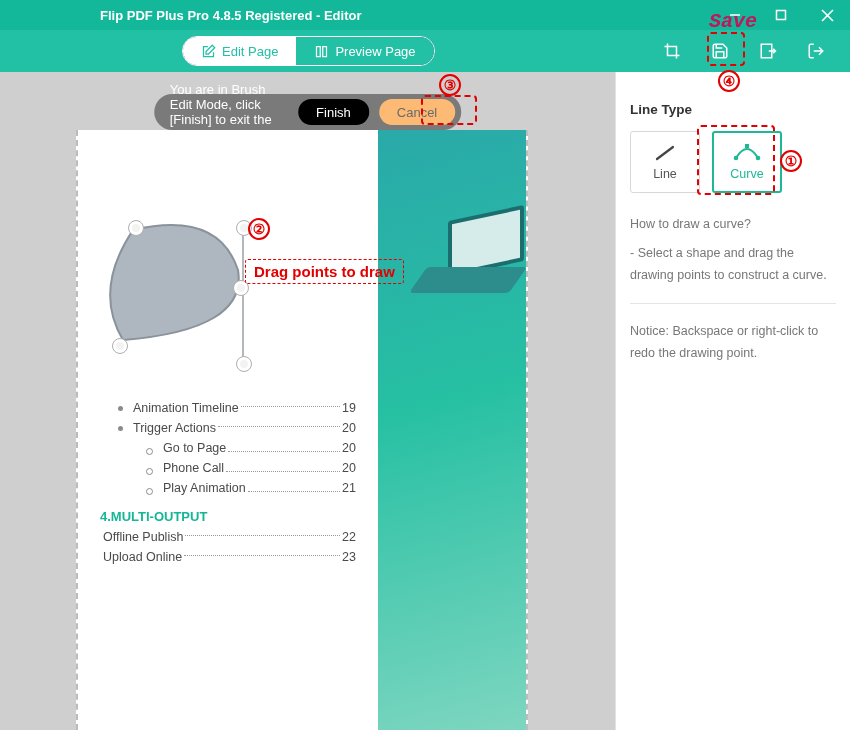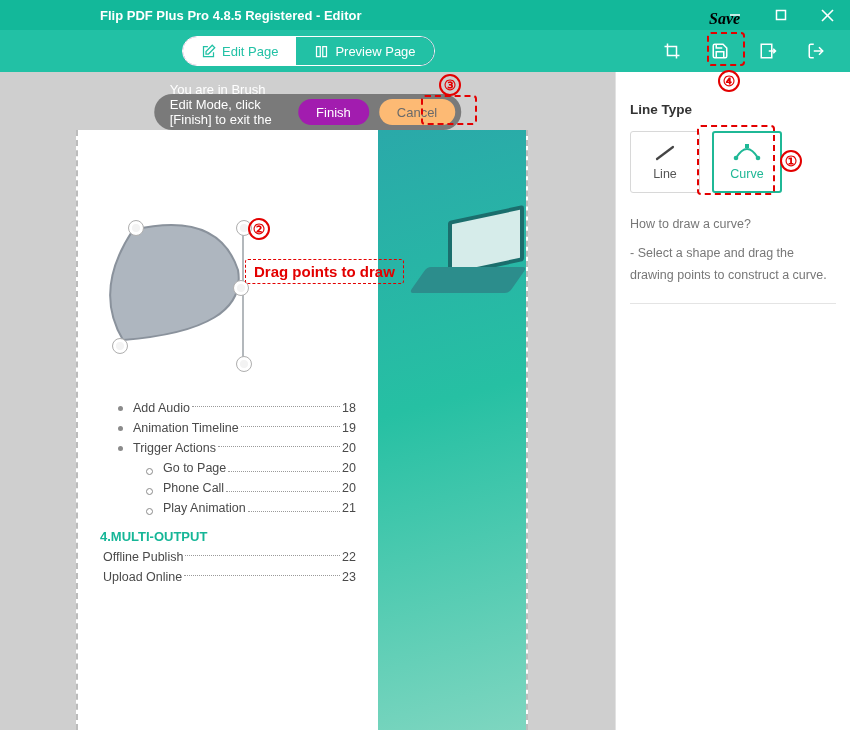--- a/index.html
+++ b/index.html
@@ -23,21 +23,21 @@
   .tb-btn svg { stroke:#fff; }
 
   
   .body-area { position:absolute; top:72px; left:0; right:0; bottom:0; display:flex; }
   .canvas-col { flex:1; background:#cfcfcf; position:relative; display:flex; justify-content:center; }
   .side-col { width:235px; background:#fff; border-left:1px solid #e2e2e2; padding:30px 14px 0 14px; }
 
   
   .mode-bar { position:absolute; top:22px; left:50%; transform:translateX(-50%); background:#7a7a7a; border-radius:22px; height:36px; display:flex; align-items:center; padding:0 6px 0 16px; gap:10px; color:#fff; font-size:13px; z-index:5; }
   .mode-btn { height:26px; border-radius:14px; padding:0 18px; display:flex; align-items:center; font-size:13px; border:none; cursor:pointer; }
-  .mode-finish { background:#a21caf; color:#fff; }
+  .mode-finish { background:#000000; color:#fff; }
   .mode-cancel { background:#fdba74; color:#6a6a6a; }
 
   
   .page { position:absolute; top:58px; left:76px; width:452px; bottom:0; background:#fff; border-left:2px dashed #bcbcbc; border-right:2px dashed #bcbcbc; }
   .page-right-bg { position:absolute; right:0; top:0; width:148px; height:100%; background:linear-gradient(165deg,#2aa9a9 0%, #26c0a3 45%, #7ed6c0 100%); }
 
   
   .laptop { position:absolute; right:8px; top:83px; width:100px; height:80px; }
   .lap-base { position:absolute; bottom:0; left:0; width:100px; height:26px; background:#2c8d8c; transform:skewX(-35deg); border-radius:4px; }
   .lap-screen { position:absolute; top:0; left:30px; width:76px; height:56px; background:#d6ecea; border:4px solid #1b6e6d; border-radius:3px; transform:skewY(-12deg); }
@@ -61,21 +61,21 @@
   
   .side-title { font-size:13.5px; font-weight:600; color:#333; margin-bottom:14px; }
   .type-grid { display:flex; gap:12px; }
   .type-card { width:70px; height:62px; border:1px solid #d8d8d8; border-radius:3px; display:flex; flex-direction:column; align-items:center; justify-content:center; gap:5px; font-size:12.5px; color:#555; cursor:pointer; }
   .type-card.sel { border:2px solid #1fb896; color:#1fb896; }
   .side-help { font-size:12.5px; color:#777; line-height:1.8; margin-top:20px; }
   .side-divider { border-top:1px solid #e4e4e4; margin:16px 0; }
 
   
   .anno-num { position:absolute; width:22px; height:22px; border:2px solid #e30000; border-radius:50%; color:#e30000; font-weight:700; font-size:14px; display:flex; align-items:center; justify-content:center; background:rgba(255,255,255,0); z-index:30; }
-  .anno-label { position:absolute; color:#000000; font-weight:700; font-size:16px; z-index:30; font-family:Liberation Serif, serif; font-style:italic;}
+  .anno-label { position:absolute; color:#be185d; font-weight:700; font-size:20px; z-index:30; font-family:Liberation Mono, monospace; font-style:italic;}
   .anno-box { position:absolute; border:2px dashed #e30000; border-radius:4px; z-index:29; }
   .anno-text-box { position:absolute; border:1.5px dashed #e30000; border-radius:3px; color:#e30000; font-size:15px; font-weight:600; padding:3px 8px; background:#fff0; z-index:30; }
 </style>
 </head>
 <body>
 
 <div class="titlebar">
   <span>Flip PDF Plus Pro 4.8.5 Registered - Editor</span>
   <div class="win-controls">
     <div class="win-btn">
@@ -166,26 +166,20 @@
         </svg>
         <div class="ctrl-pt" style="left:30px; top:0px;"></div>
         <div class="ctrl-pt" style="left:138px; top:0px;"></div>
         <div class="ctrl-pt" style="left:135px; top:60px;"></div>
         <div class="ctrl-pt" style="left:138px; top:136px;"></div>
         <div class="ctrl-pt" style="left:14px; top:118px;"></div>
       </div>
 
       <div class="cnt">
         <div class="lvl1" id="items1">
-            <div class="cnt-row">
-              <span class="dot"></span>
-              <span>Add Audio</span>
-              <span class="leader"></span>
-              <span class="pg">18</span>
-            </div>
             <div class="cnt-row">
               <span class="dot"></span>
               <span>Animation Timeline</span>
               <span class="leader"></span>
               <span class="pg">19</span>
             </div>
             <div class="cnt-row">
               <span class="dot"></span>
               <span>Trigger Actions</span>
               <span class="leader"></span>
@@ -248,20 +242,21 @@
             <rect x="12" y="0" width="4" height="4" fill="#1fb896"></rect>
           </svg>
         <span>Curve</span>
       </div>
     </div>
     <div class="side-help">
       <div>How to draw a curve?</div>
       <div style="margin-top:6px;">- Select a shape and drag the drawing points to construct a curve.</div>
     </div>
     <div class="side-divider"></div>
+    <div class="side-help" style="margin-top:0;">Notice: Backspace or right-click to redo the drawing point.</div>
   </div>
 </div>
 
 <div class="anno-label" style="left:709px; top:10px;">Save</div>
 <div class="anno-box" style="left:707px; top:32px; width:38px; height:34px;"></div>
 <div class="anno-num" style="left:718px; top:70px;">④</div>
 
 <div class="anno-box" style="left:421px; top:95px; width:56px; height:30px;"></div>
 <div class="anno-num" style="left:439px; top:74px;">③</div>
 

